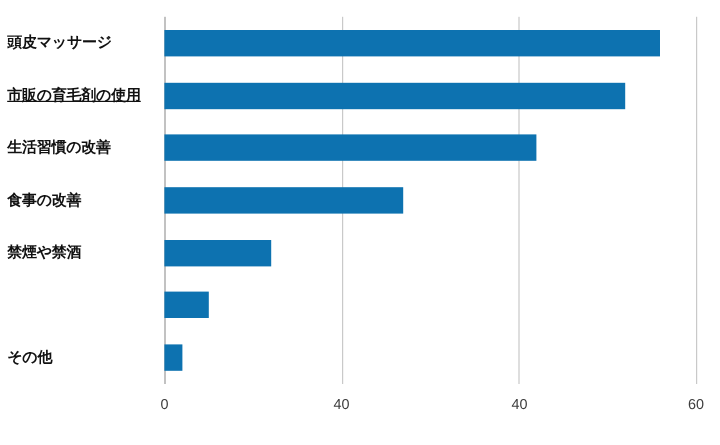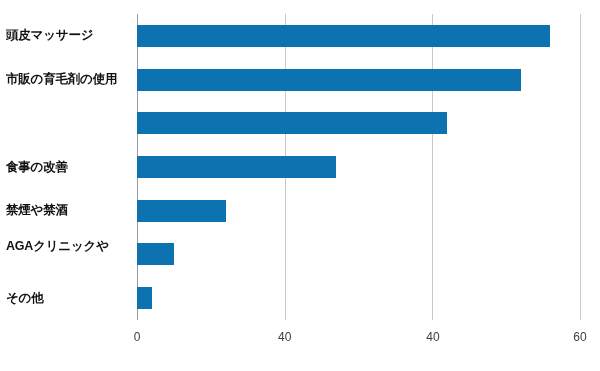--- a/index.html
+++ b/index.html
@@ -92,43 +92,45 @@
 
 <div class="bar-row" style="left: 137px; top: 24.8571px; width: 413.467px;">
       <div class="bar" style="background: rgb(13, 114, 176);"></div>
     </div>
     <div class="cat-label" style="top: 28.3571px;">
       <div>頭皮マッサージ</div>
     </div>
     <div class="bar-row" style="left: 137px; top: 68.5714px; width: 383.933px;">
       <div class="bar" style="background: rgb(13, 114, 176);"></div>
     </div>
-    <div class="cat-label" style="top: 72.0714px;">
+    <div class="cat-label" style="top: 72.0714px; text-decoration: underline;">
       <div>市販の育毛剤の使用</div>
     </div>
     <div class="bar-row" style="left: 137px; top: 112.286px; width: 310.1px;">
       <div class="bar" style="background: rgb(13, 114, 176);"></div>
+    </div>
+    <div class="cat-label" style="top: 115.786px;">
+      <div>生活習慣の改善</div>
     </div>
     <div class="bar-row" style="left: 137px; top: 156px; width: 199.35px;">
       <div class="bar" style="background: rgb(13, 114, 176);"></div>
     </div>
     <div class="cat-label" style="top: 159.5px;">
       <div>食事の改善</div>
     </div>
     <div class="bar-row" style="left: 137px; top: 199.714px; width: 88.6px;">
       <div class="bar" style="background: rgb(13, 114, 176);"></div>
     </div>
     <div class="cat-label" style="top: 203.214px;">
       <div>禁煙や禁酒</div>
     </div>
     <div class="bar-row" style="left: 137px; top: 243.429px; width: 36.9167px;">
       <div class="bar" style="background: rgb(13, 114, 176);"></div>
     </div>
     <div class="cat-label" style="top: 238.929px;">
-      <div>AGAクリニックや</div>
     </div>
     <div class="bar-row" style="left: 137px; top: 287.143px; width: 14.7667px;">
       <div class="bar" style="background: rgb(13, 114, 176);"></div>
     </div>
     <div class="cat-label" style="top: 290.643px;">
       <div>その他</div>
     </div>
     <div class="tick-label" style="left: 137px;">0</div>
     <div class="tick-label" style="left: 284.667px;">40</div>
     <div class="tick-label" style="left: 433px;">40</div>

